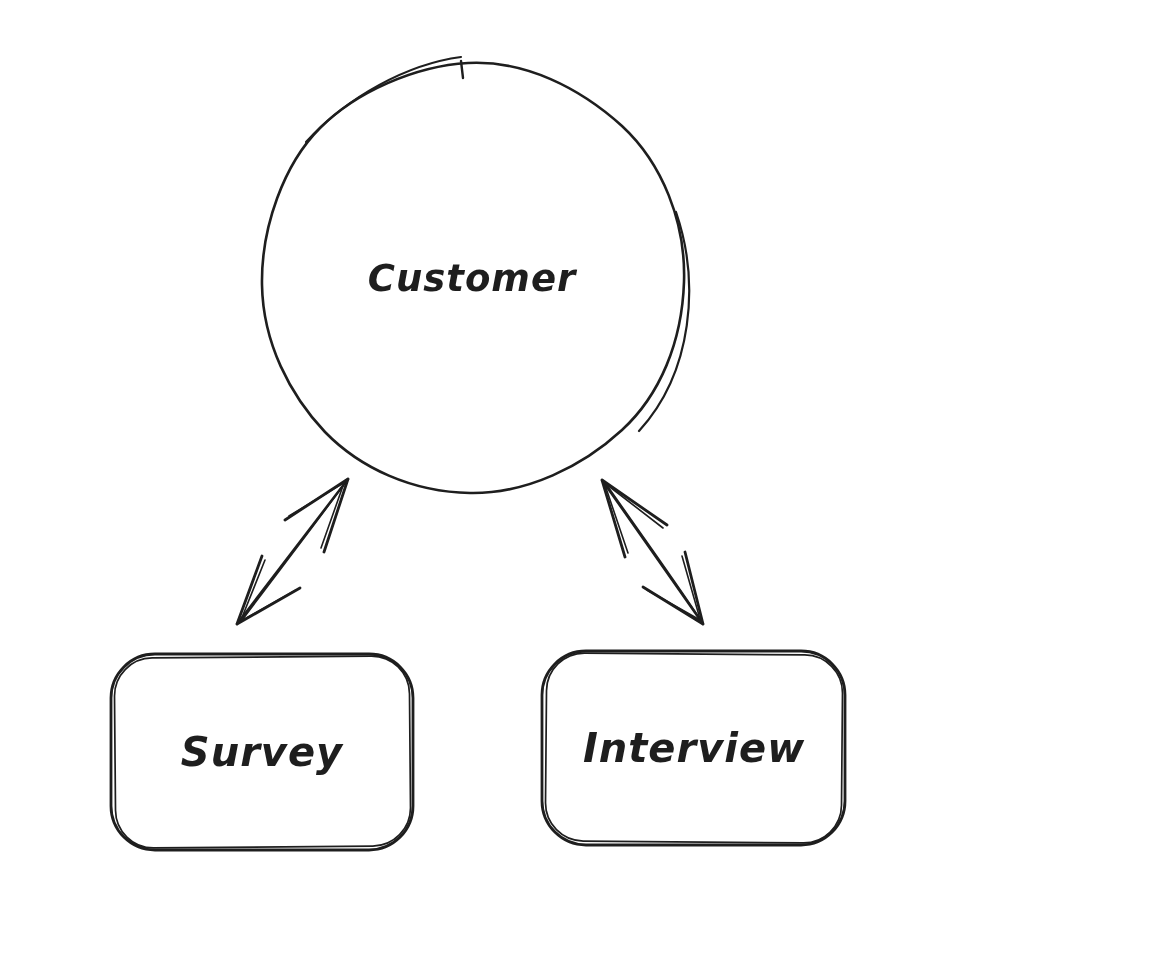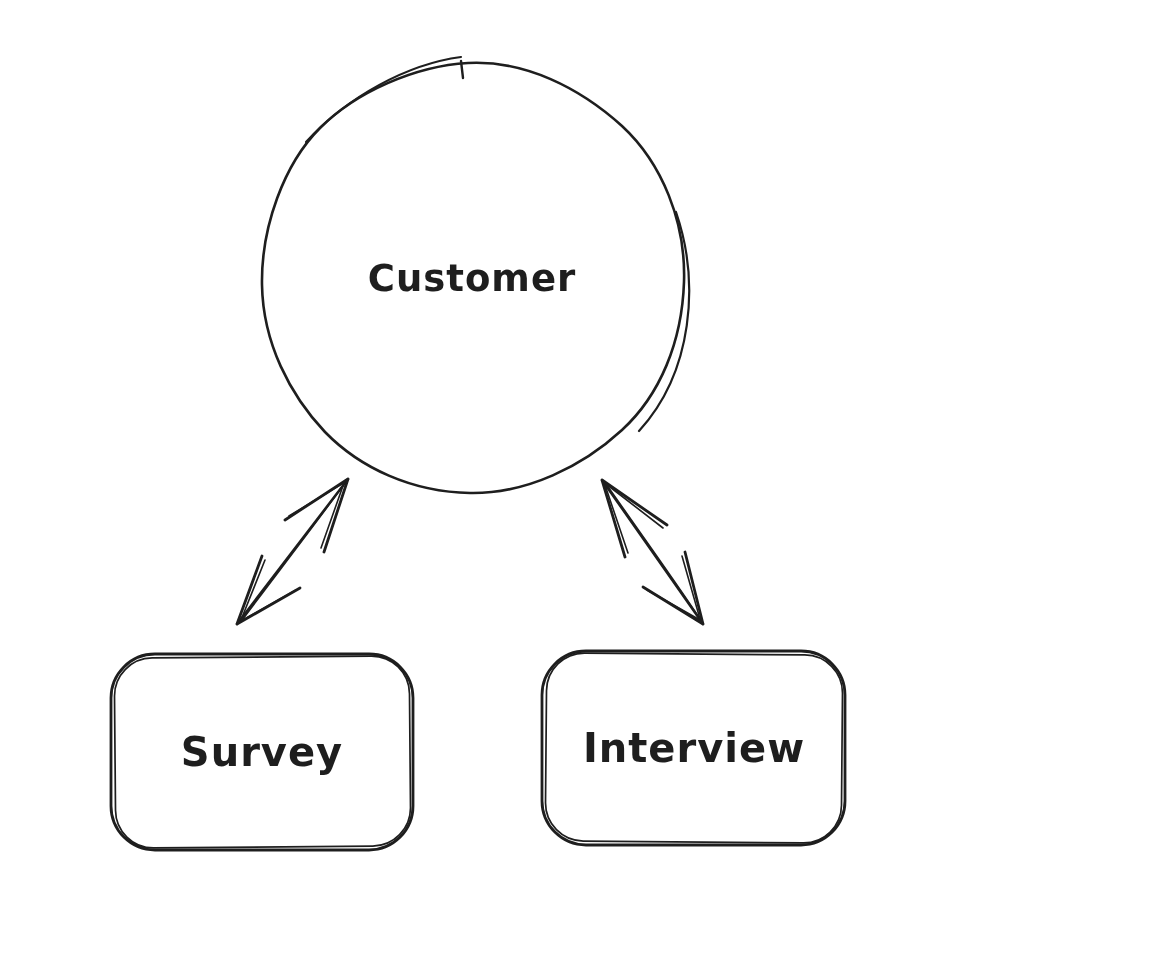--- a/index.html
+++ b/index.html
@@ -7,20 +7,21 @@
     padding: 0;
     background: #ffffff;
   }
   .canvas {
     position: relative;
     width: 1156px;
     height: 978px;
     background: #ffffff;
     overflow: hidden;
     font-family: "DejaVu Sans", sans-serif;
+    font-style: italic;
   }
   svg { display: block; }
   .sketch-stroke {
     fill: none;
     stroke-linecap: round;
     stroke-linejoin: round;
   }
   .node-label {
     font-family: "DejaVu Sans", sans-serif;
     font-weight: bold;

